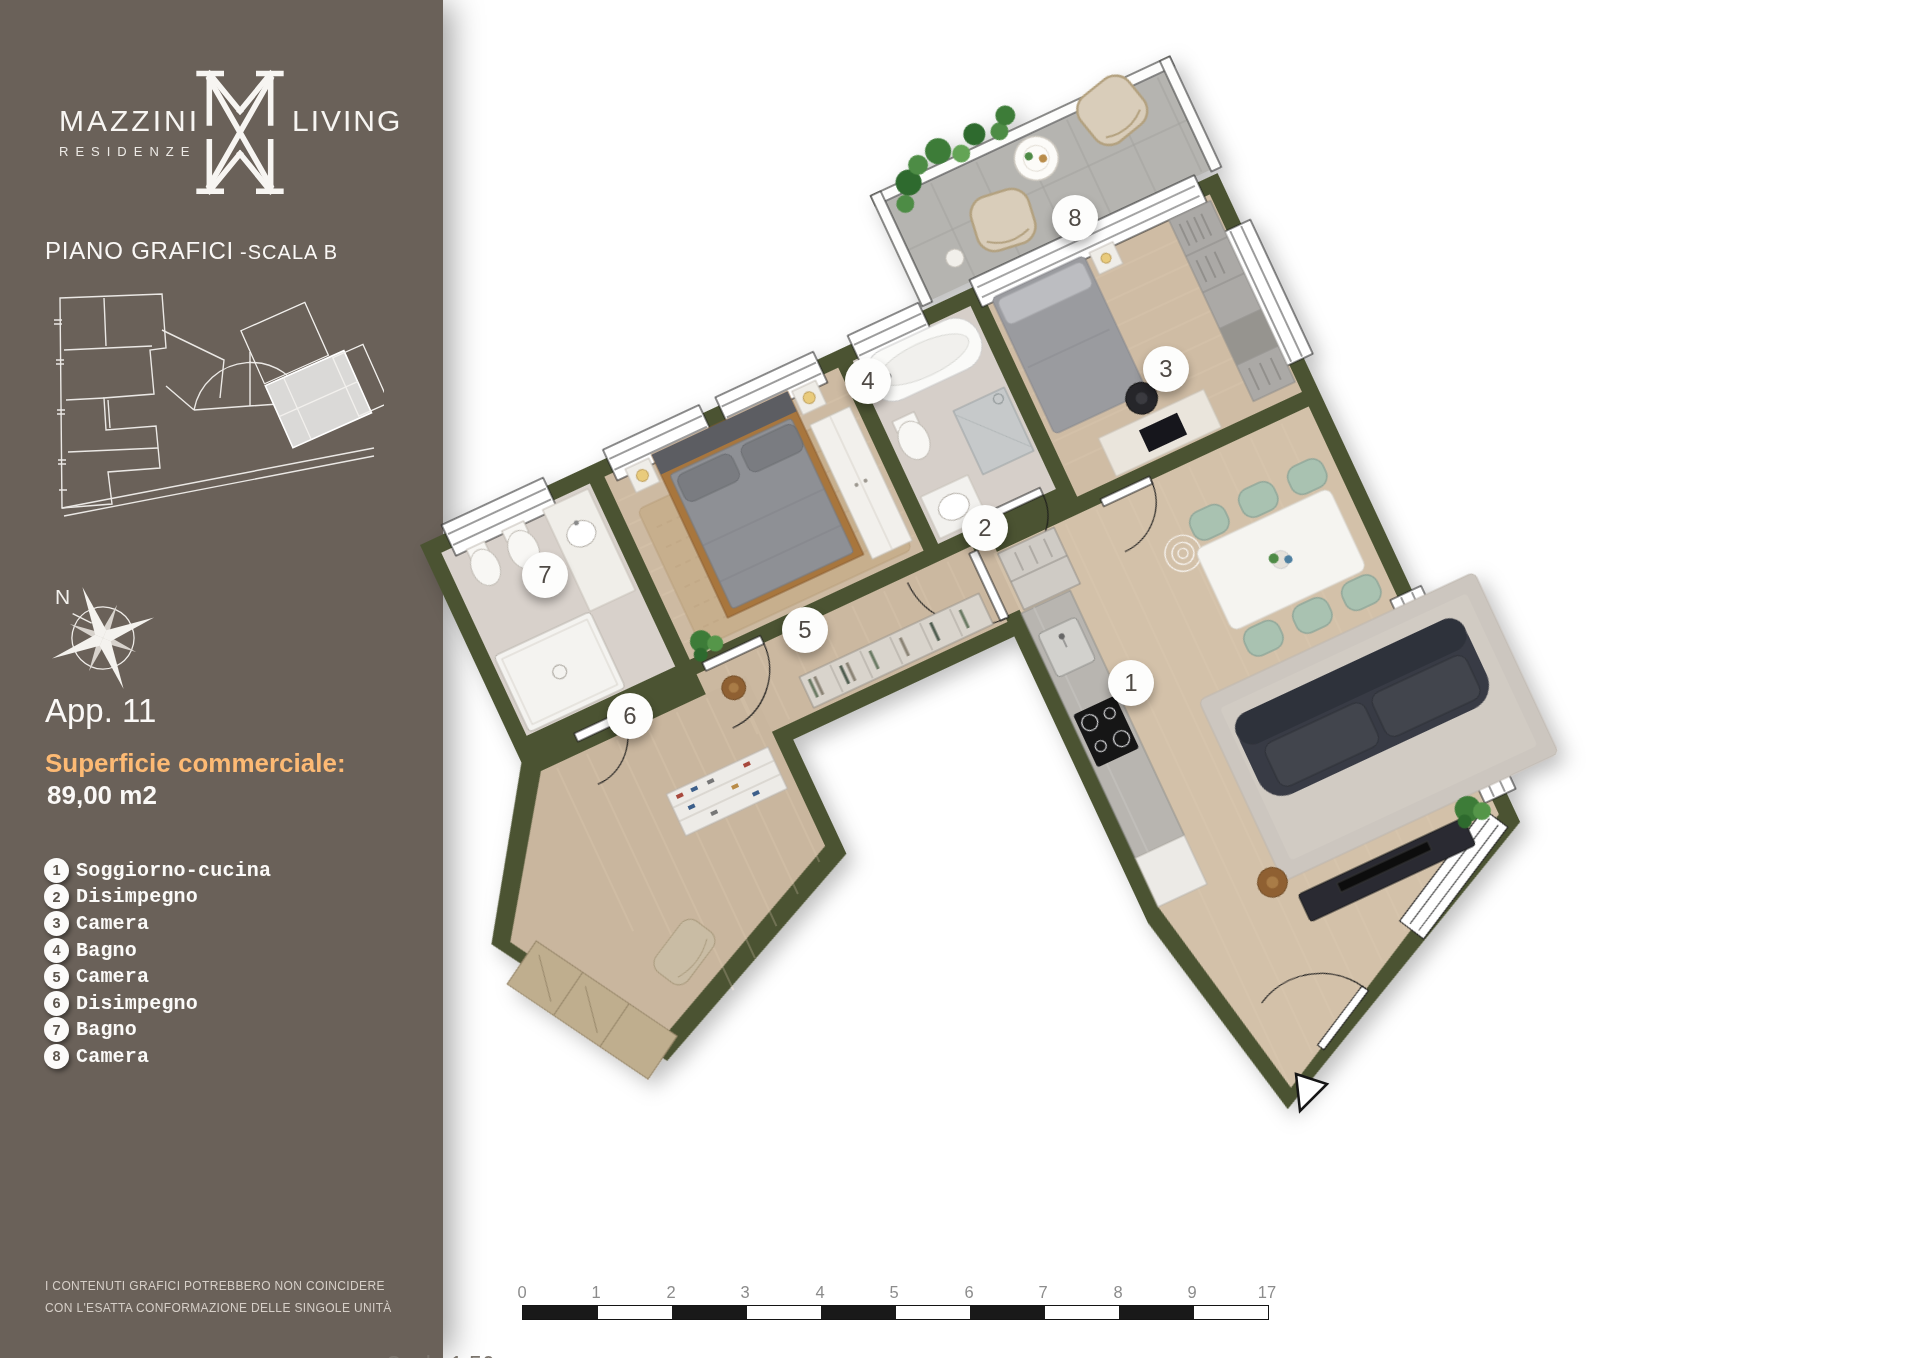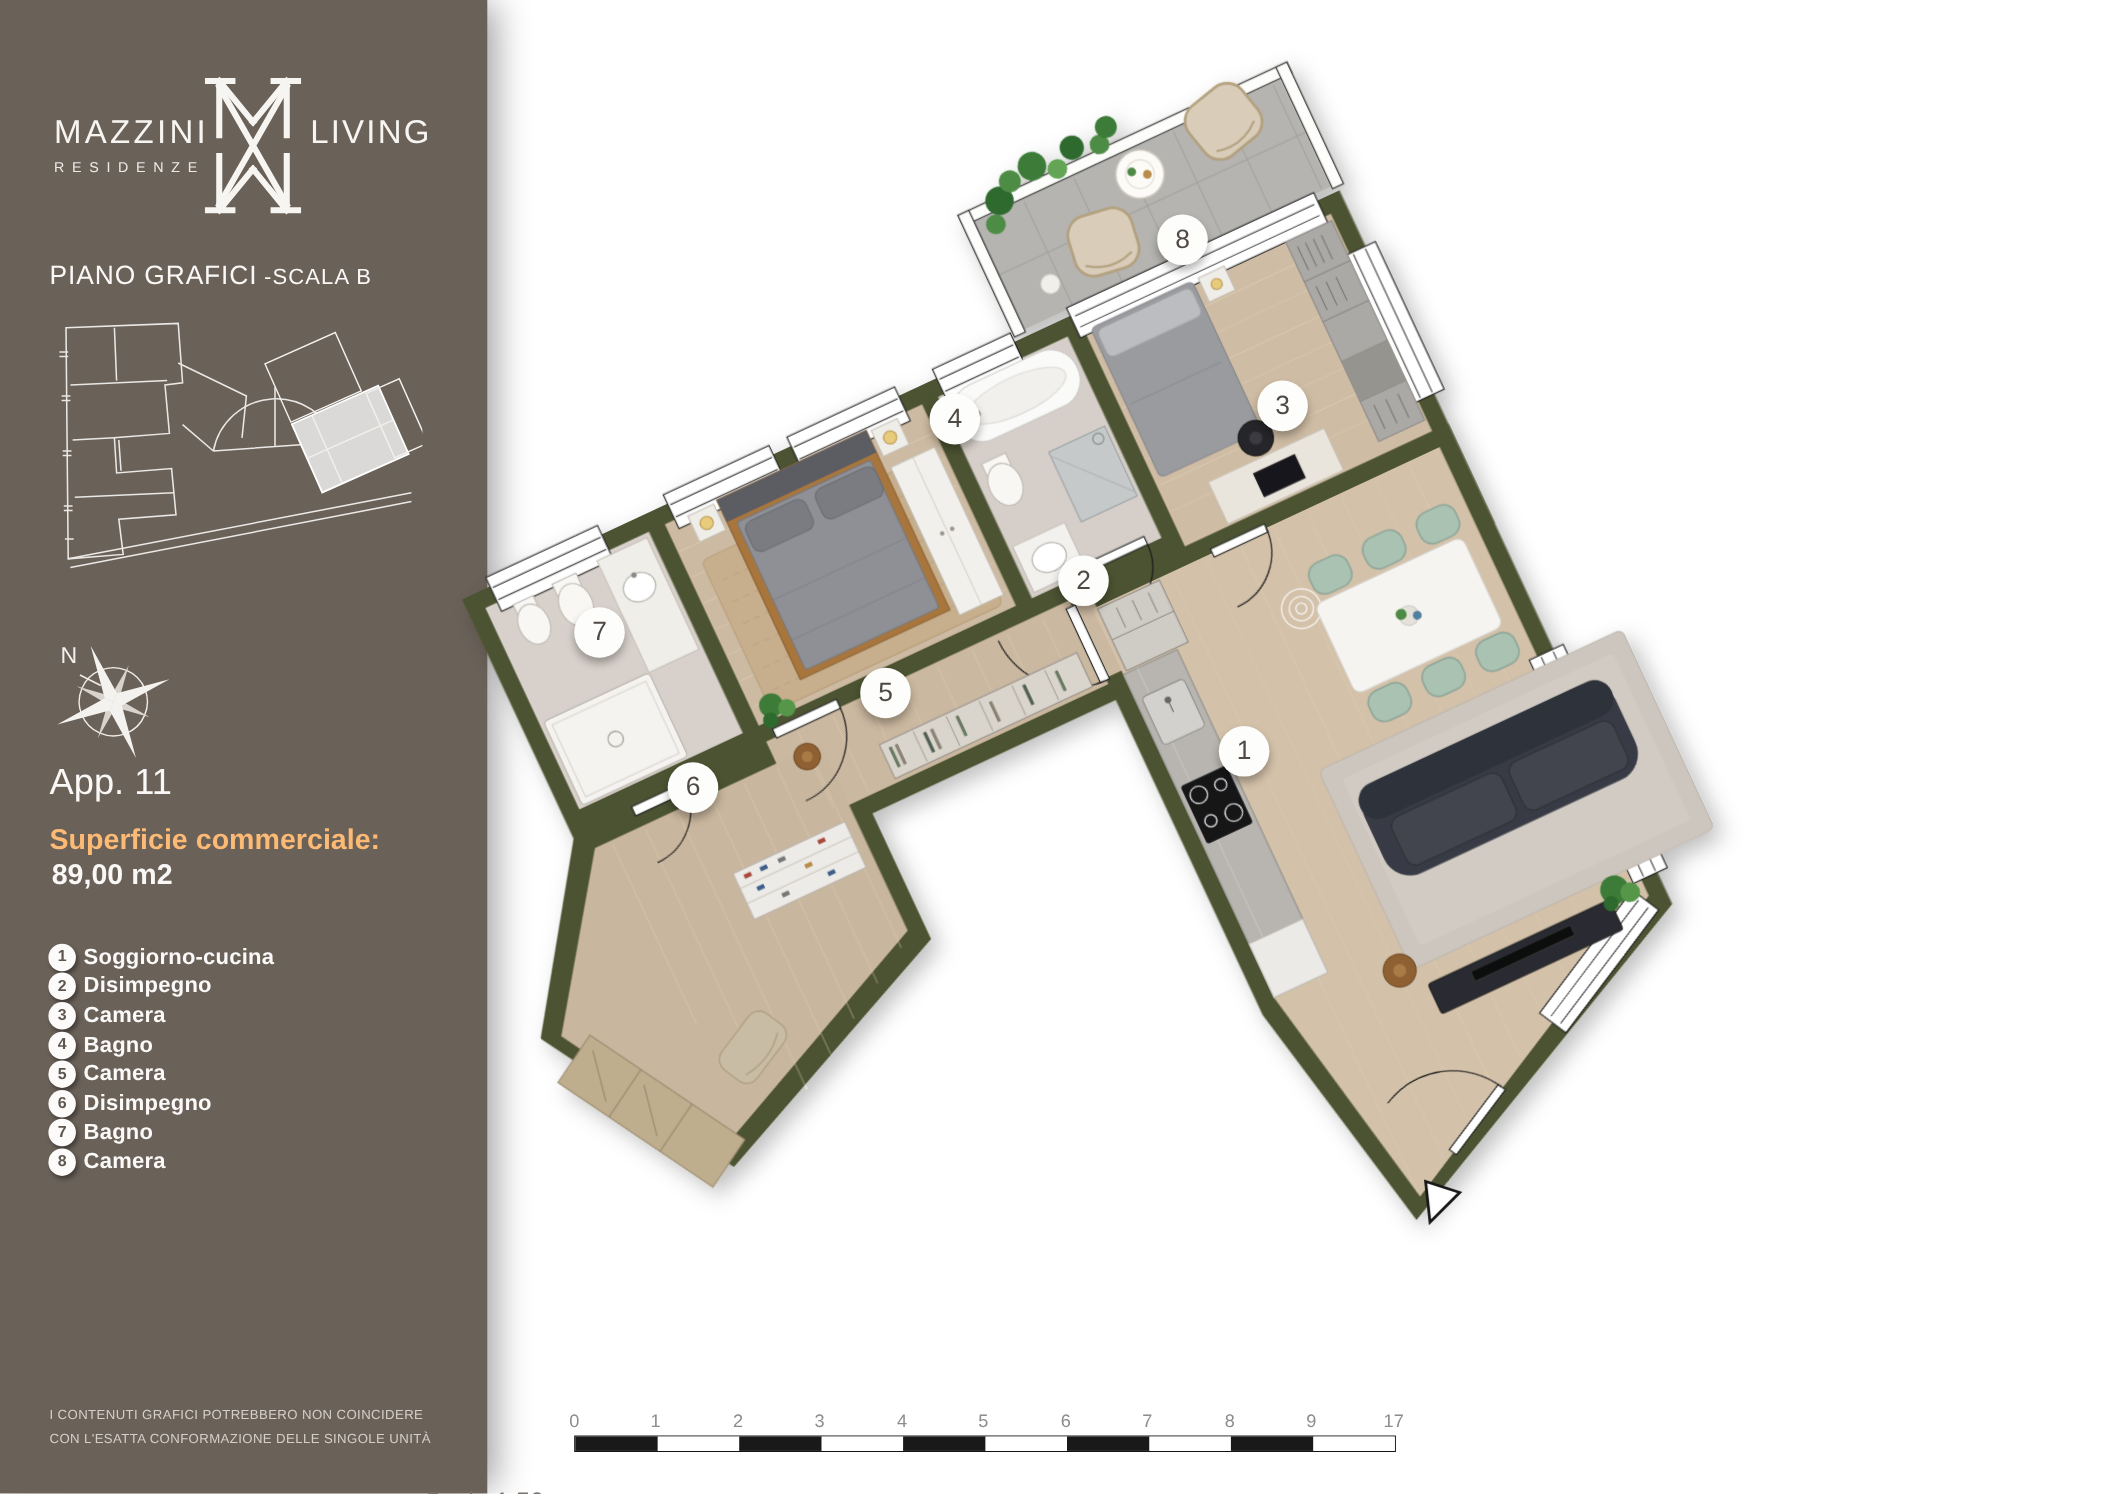--- a/index.html
+++ b/index.html
@@ -1,39 +1,39 @@
 <!DOCTYPE html>
 <html><head>
 <meta charset="utf-8">
 <style>
   html,body{margin:0;padding:0;background:#fff;}
   .page{position:relative;width:1920px;height:1358px;background:#ffffff;overflow:hidden;
         font-family:"Liberation Sans",sans-serif;-webkit-font-smoothing:antialiased;}
   
   .sidebar{position:absolute;left:0;top:0;width:443px;height:1358px;background:#6A6159;
            box-shadow:12px 0 30px -4px rgba(0,0,0,.38);color:#F7F5F2;}
-  .logo{position:absolute;left:4px;top:0;width:403px;height:220px;}
+  .logo{position:absolute;left:14px;top:0;width:403px;height:220px;}
   .brand-left{position:absolute;left:45px;top:104px;font-size:30px;font-weight:300;letter-spacing:3px;color:#F7F5F2;}
   .brand-right{position:absolute;left:278px;top:104px;font-size:30px;font-weight:300;letter-spacing:2px;color:#F7F5F2;}
   .brand-sub{position:absolute;left:45px;top:144px;font-size:13px;font-weight:400;letter-spacing:7px;color:#EDEAE6;}
   .monogram{position:absolute;left:176px;top:48px;}
   .floor-label{position:absolute;left:45px;top:237px;font-size:24px;font-weight:400;letter-spacing:.8px;color:#FAF8F6;}
   .floor-suffix{font-size:20px;margin-left:6px;letter-spacing:1px;}
   .minimap{position:absolute;left:44px;top:290px;}
   .compass{position:absolute;left:48px;top:580px;}
   .compass-n{position:absolute;left:55px;top:585px;font-size:21px;font-weight:400;color:#F2F0EC;}
   .app-title{position:absolute;left:45px;top:692px;font-size:33px;font-weight:300;color:#FAF8F6;}
   .area-label{position:absolute;left:45px;top:748px;font-size:26px;font-weight:700;color:#fdba74;}
   .area-value{position:absolute;left:47px;top:780px;font-size:26px;font-weight:700;color:#FAF8F6;}
   .legend{position:absolute;left:44px;top:857px;}
   .legend-row{display:flex;align-items:center;height:26.6px;}
   .legend-num{flex:0 0 auto;width:25px;height:25px;border-radius:50%;background:#FCFBFA;color:#5D564E;
               display:flex;align-items:center;justify-content:center;font-size:14.5px;font-weight:700;
               box-shadow:2px 3px 4px rgba(0,0,0,.38);}
-  .legend-label{margin-left:7px;font-size:20px;font-weight:700;letter-spacing:.2px;color:#FBFAF8;}
+  .legend-label{margin-left:7px;font-size:20px;font-weight:700;letter-spacing:.2px;color:#FBFAF8;font-family:Liberation Mono, monospace;}
   .foot{position:absolute;left:45px;top:1276px;font-size:12px;line-height:21.5px;letter-spacing:.35px;
         color:#D6CFC8;font-weight:400;}
   
   .plan-svg{position:absolute;left:0;top:0;width:1920px;height:1358px;}
   .marker{position:absolute;width:46px;height:46px;border-radius:50%;background:#FDFDFC;
           transform:translate(-50%,-50%);display:flex;align-items:center;justify-content:center;
           font-size:24px;color:#4F4A45;box-shadow:0 5px 8px rgba(0,0,0,.3);}
   
   .scala-label{position:absolute;left:386px;top:1352px;font-size:23px;color:#7B746C;}
   .sbar{position:absolute;left:522px;top:1305px;width:745px;height:13px;border:1.5px solid #141414;

